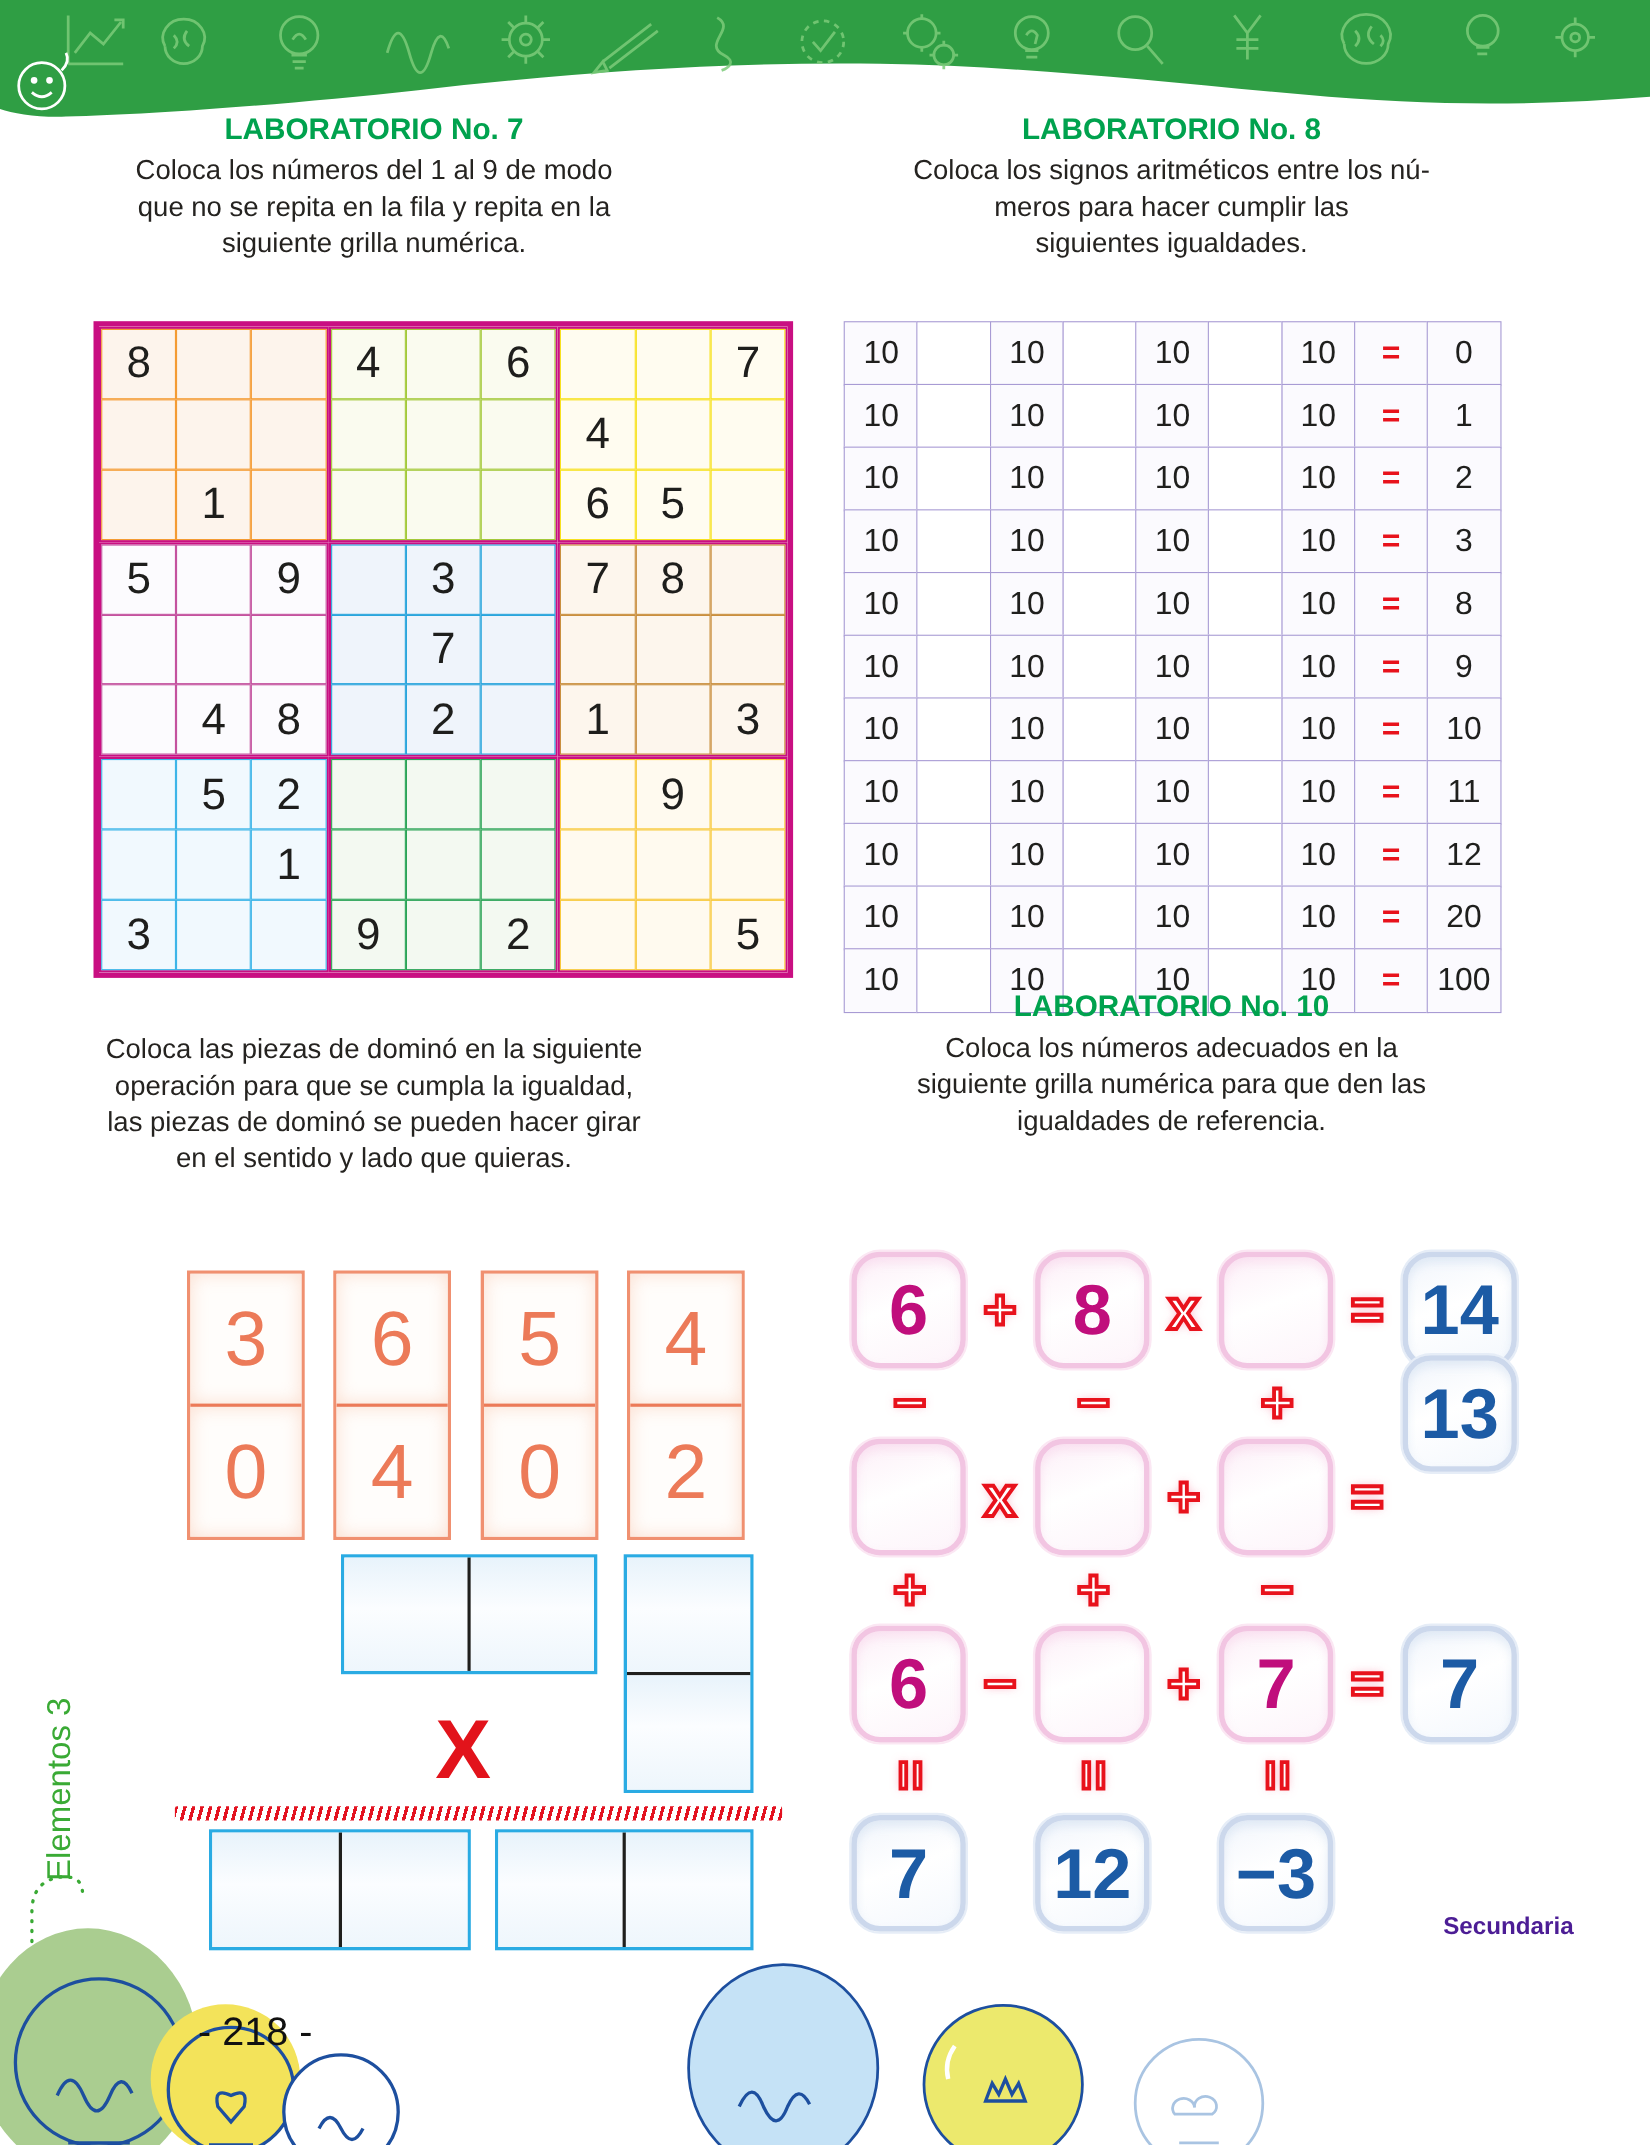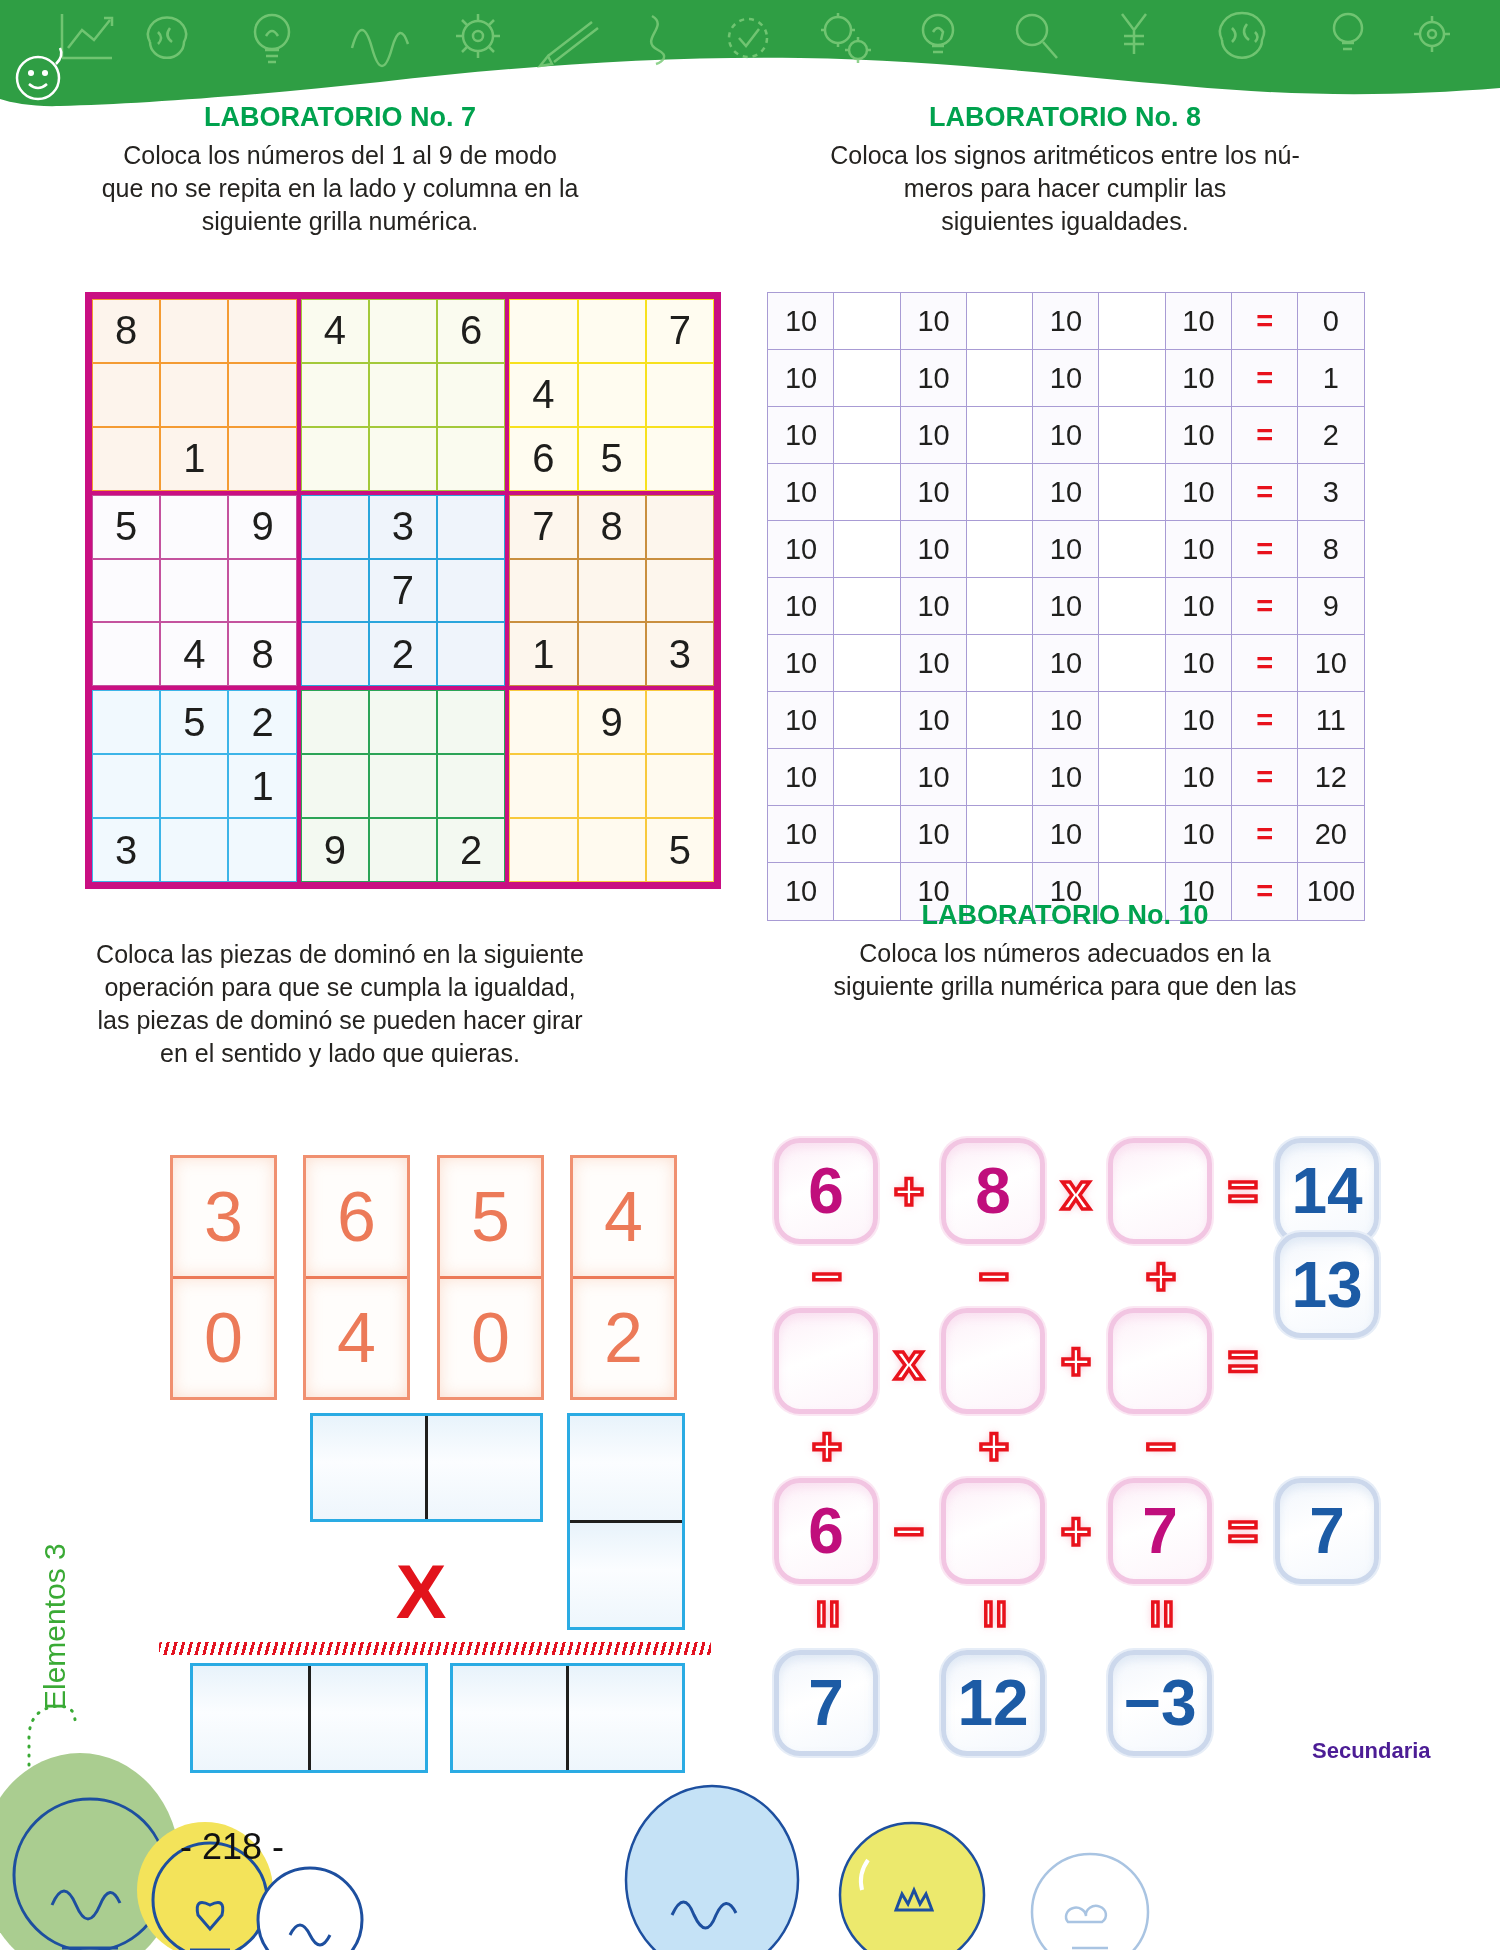--- a/index.html
+++ b/index.html
@@ -147,21 +147,21 @@
       <circle cx="31" cy="73" r="1.8" fill="#fff"></circle>
         <circle cx="45" cy="73" r="1.8" fill="#fff"></circle>
       <path d="M29,84 q9,8 18,0"></path>
         <path d="M56,64 q8,-8 4,-16"></path>
     </g>
   </svg>
 
   <div class="lab-head" style="left:30px;top:102px;width:620px;">
     <div class="lab-title">LABORATORIO No. 7</div>
     <div class="lab-desc-line">Coloca los números del 1 al 9 de modo</div>
-    <div class="lab-desc-line">que no se repita en la lado y columna en la</div>
+    <div class="lab-desc-line">que no se repita en la fila y repita en la</div>
     <div class="lab-desc-line">siguiente grilla numérica.</div>
   </div>
   <div class="sudoku" id="sudoku">
       <div class="sblock b0">
         <div class="scell">8</div>
         <div class="scell"></div>
         <div class="scell"></div>
         <div class="scell"></div>
         <div class="scell"></div>
         <div class="scell"></div>
@@ -408,20 +408,21 @@
   </div>
   <div class="dom cyan horiz" style="left:450px;top:1663px;width:235px;height:110px;">
     <div></div>
     <div></div>
   </div>
 
   <div class="lab-head" style="left:730px;top:900px;width:670px;">
     <div class="lab-title">LABORATORIO No. 10</div>
     <div class="lab-desc-line">Coloca los números adecuados en la</div>
     <div class="lab-desc-line">siguiente grilla numérica para que den las</div>
+    <div class="lab-desc-line">igualdades de referencia.</div>
   </div>
   <div id="lab10">
       <div class="l10cell" style="left: 774px; top: 1138px;">
         <div class="v-mag">6</div>
       </div>
       <div class="l10cell" style="left: 941px; top: 1138px;">
         <div class="v-mag">8</div>
       </div>
       <div class="l10cell" style="left: 1108px; top: 1138px;"></div>
       <div class="op small" style="left: 909px; top: 1191px;">+</div>

